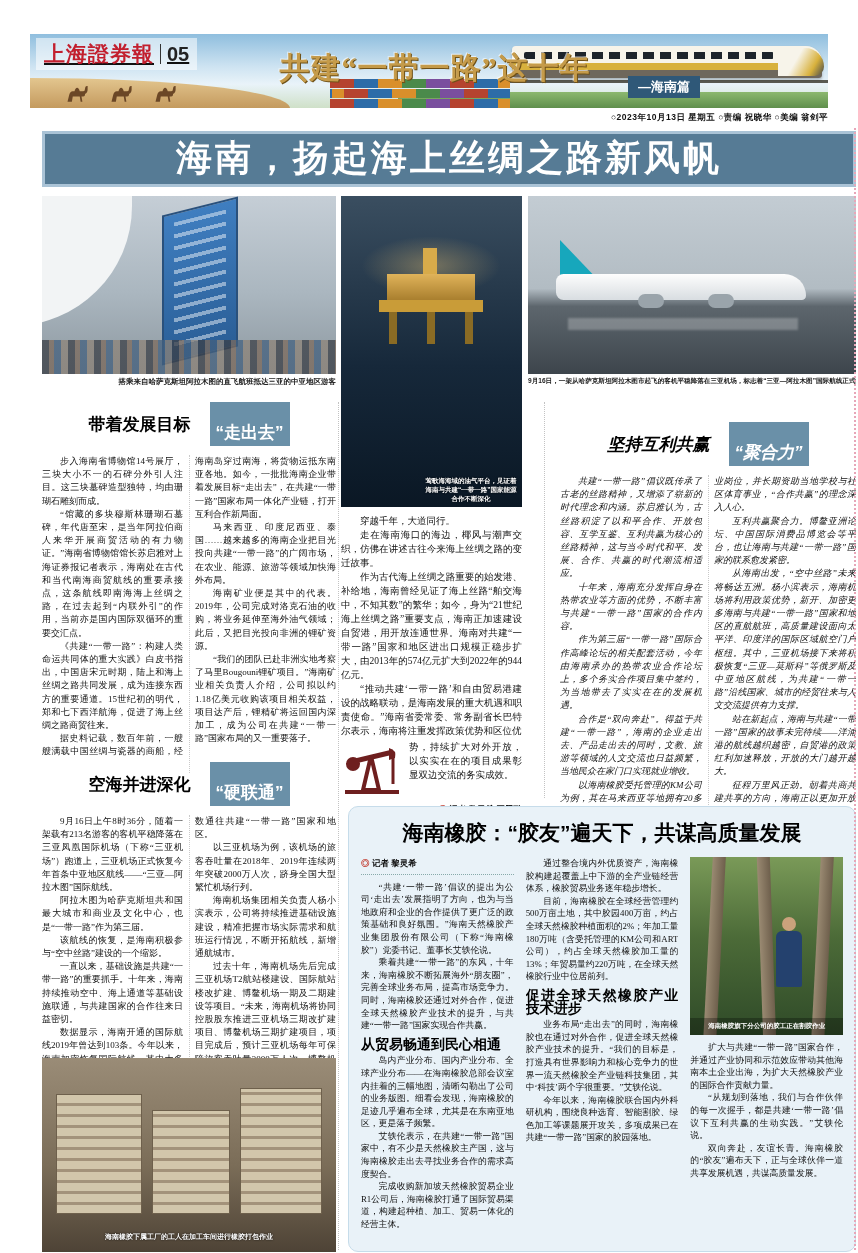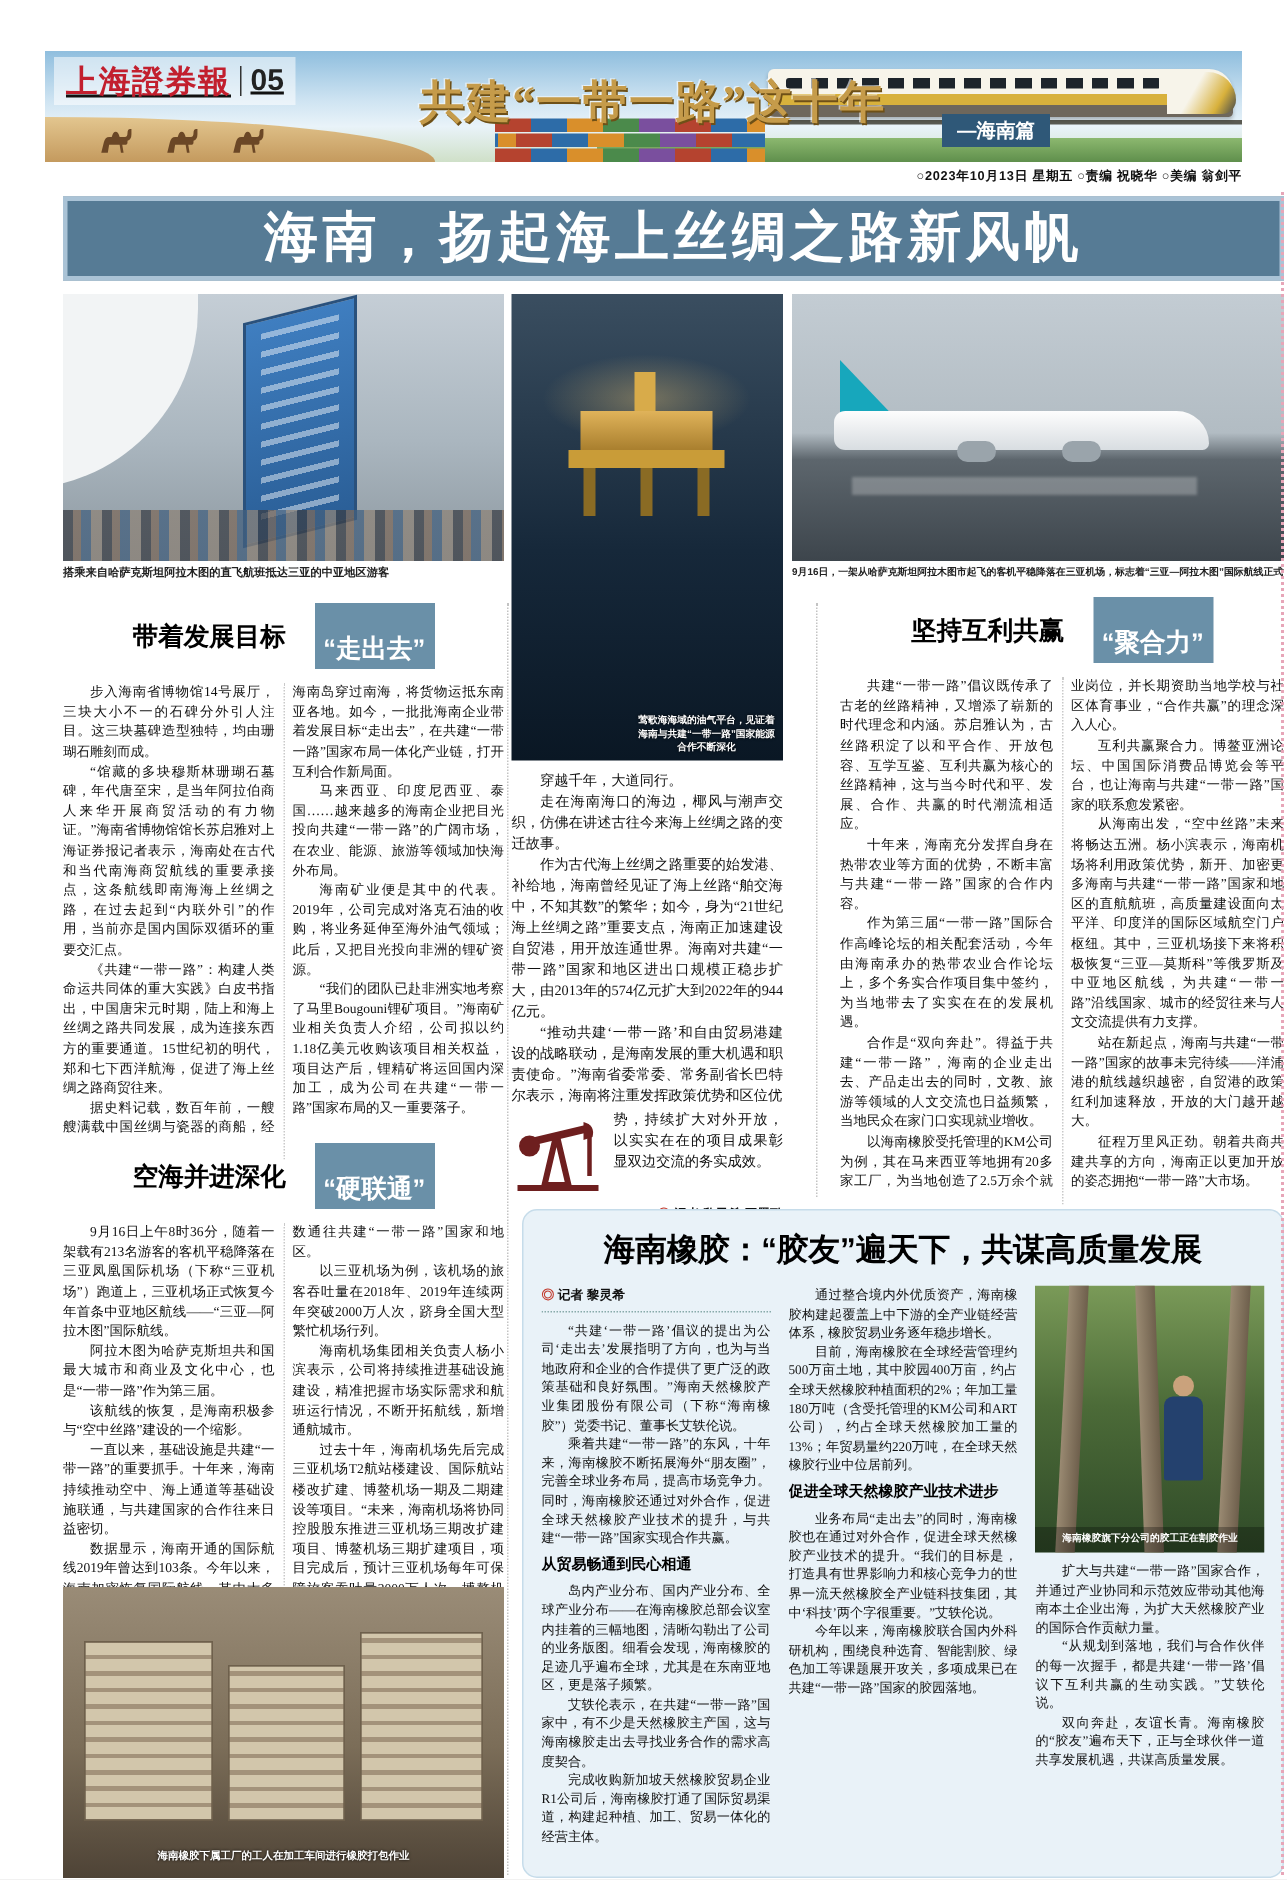--- a/index.html
+++ b/index.html
@@ -50,34 +50,34 @@
   .rig-leg{position:absolute;top:64px;width:8px;height:32px;background:#8a6b24;}
   .rig-glow{position:absolute;left:20px;top:40px;width:140px;height:60px;background:radial-gradient(ellipse at center,rgba(255,210,120,.35),transparent 70%);}
   .mid-caption{position:absolute;left:84px;top:280px;width:92px;font-family:"Liberation Sans",sans-serif;
     font-size:6.5px;line-height:9px;color:#fff;font-weight:bold;text-align:center;text-shadow:0 0 2px #000;}
   .photo-right{left:528px;top:196px;width:328px;height:178px;background:linear-gradient(180deg,#c3ccd3 0%,#b2bcc3 52%,#5d666d 62%,#3d454c 100%);}
   .jet-body{position:absolute;left:28px;top:78px;width:250px;height:26px;background:linear-gradient(180deg,#fdfdfd,#d8dde1);border-radius:14px 40px 8px 14px;}
   .jet-tail{position:absolute;left:32px;top:44px;width:42px;height:44px;background:#17a7bc;clip-path:polygon(0 0,100% 100%,0 100%);}
   .jet-engine{position:absolute;top:98px;width:26px;height:14px;background:#9aa4ab;border-radius:7px;}
   .jet-reflect{position:absolute;left:40px;top:122px;width:230px;height:12px;background:rgba(255,255,255,.25);filter:blur(1px);}
   .cap{position:absolute;font-family:"Liberation Sans",sans-serif;font-weight:bold;color:#222;}
-  .cap-left{left:42px;top:377px;width:294px;font-size:7.5px;text-align:left;}
+  .cap-left{left:42px;top:377px;width:294px;font-size:7.5px;text-align:right;}
   .cap-right{left:528px;top:377px;width:328px;font-size:6.6px;white-space:nowrap;overflow:hidden;}
 
   
   .article{position:absolute;}
   .art-head{display:flex;justify-content:center;align-items:center;gap:19px;font-family:"Liberation Sans",sans-serif;
     font-weight:bold;font-size:17px;color:#000;}
   .hl{background:#6a90a8;color:#fff;padding:19px 6px 2px;}
   .art-body{margin-top:9px;column-count:2;column-gap:12px;column-rule:1px dotted #c9c9c9;
     font-size:9px;line-height:13.2px;text-align:justify;overflow:hidden;}
   .art-body p,.col p,.intro-text p{margin:0;text-indent:2em;}
   .art-goingout{left:42px;top:402px;width:294px;}
   .art-goingout .art-body{height:318px;}
-  .art-synergy{left:560px;top:398px;width:296px;}
+  .art-synergy{left:560px;top:422px;width:296px;font-style:italic;}
   .art-synergy .art-body{height:352px;}
   .art-conn{left:42px;top:762px;width:294px;}
   .art-conn .art-body{height:256px;}
 
   
   .intro{position:absolute;left:341px;top:514px;width:181px;}
   .intro-text{font-size:9.5px;line-height:14px;text-align:justify;}
   .intro-wrap{display:flex;gap:6px;margin-top:2px;align-items:flex-start;}
   .pump{flex:none;width:62px;height:56px;}
   .wrap-p{flex:1;font-size:9.5px;line-height:14px;text-align:justify;margin:0;}
@@ -86,21 +86,21 @@
 
   
   .rubber{position:absolute;left:348px;top:806px;width:508px;height:446px;background:#e9f2f8;
     border:1px solid #c6dcea;border-radius:10px;padding:10px 12px;}
   .rub-title{text-align:center;font-family:"Liberation Sans",sans-serif;font-weight:bold;font-size:21px;margin:2px 0 10px;color:#000;}
   .rub-cols{display:flex;gap:12px;height:372px;overflow:hidden;}
   .col{flex:1;font-size:8.8px;line-height:12.6px;text-align:justify;overflow:hidden;}
   .rub-byline{font-family:"Liberation Sans",sans-serif;font-weight:bold;font-size:8.5px;
     border-bottom:1px dotted #8aa;padding-bottom:4px;margin-bottom:6px;}
   .rub-byline .mark{color:#c23b2e;}
-  .rub-sub{font-family:"Liberation Sans",sans-serif;font-weight:bold;font-size:10px;margin:6px 0 4px;color:#000;}
+  .rub-sub{font-family:"Liberation Sans",sans-serif;font-weight:bold;font-size:14px;margin:6px 0 4px;color:#000;}
   .rub-photo{position:relative;width:100%;height:178px;margin-bottom:6px;
     background:linear-gradient(180deg,#7a9a58 0%,#4c6b38 45%,#2f4a28 100%);overflow:hidden;}
   .trunk{position:absolute;top:-8px;width:13px;height:200px;background:linear-gradient(90deg,#9a8a72,#6e5f4c);transform:rotate(3deg);}
   .worker{position:absolute;left:86px;top:74px;width:26px;height:56px;background:#24416e;border-radius:6px 6px 2px 2px;}
   .worker-head{position:absolute;left:92px;top:60px;width:14px;height:14px;background:#caa27c;border-radius:50%;}
   .rub-photo-cap{position:absolute;left:0;bottom:0;width:100%;padding:2px 4px;background:rgba(0,0,0,.28);
     color:#fff;font-family:"Liberation Sans",sans-serif;font-weight:bold;font-size:6.5px;text-align:center;}
 
   
   .photo-bottom{left:42px;top:1058px;width:294px;height:194px;background:linear-gradient(180deg,#9a8c77 0%,#7b6d58 55%,#4e4336 100%);}

